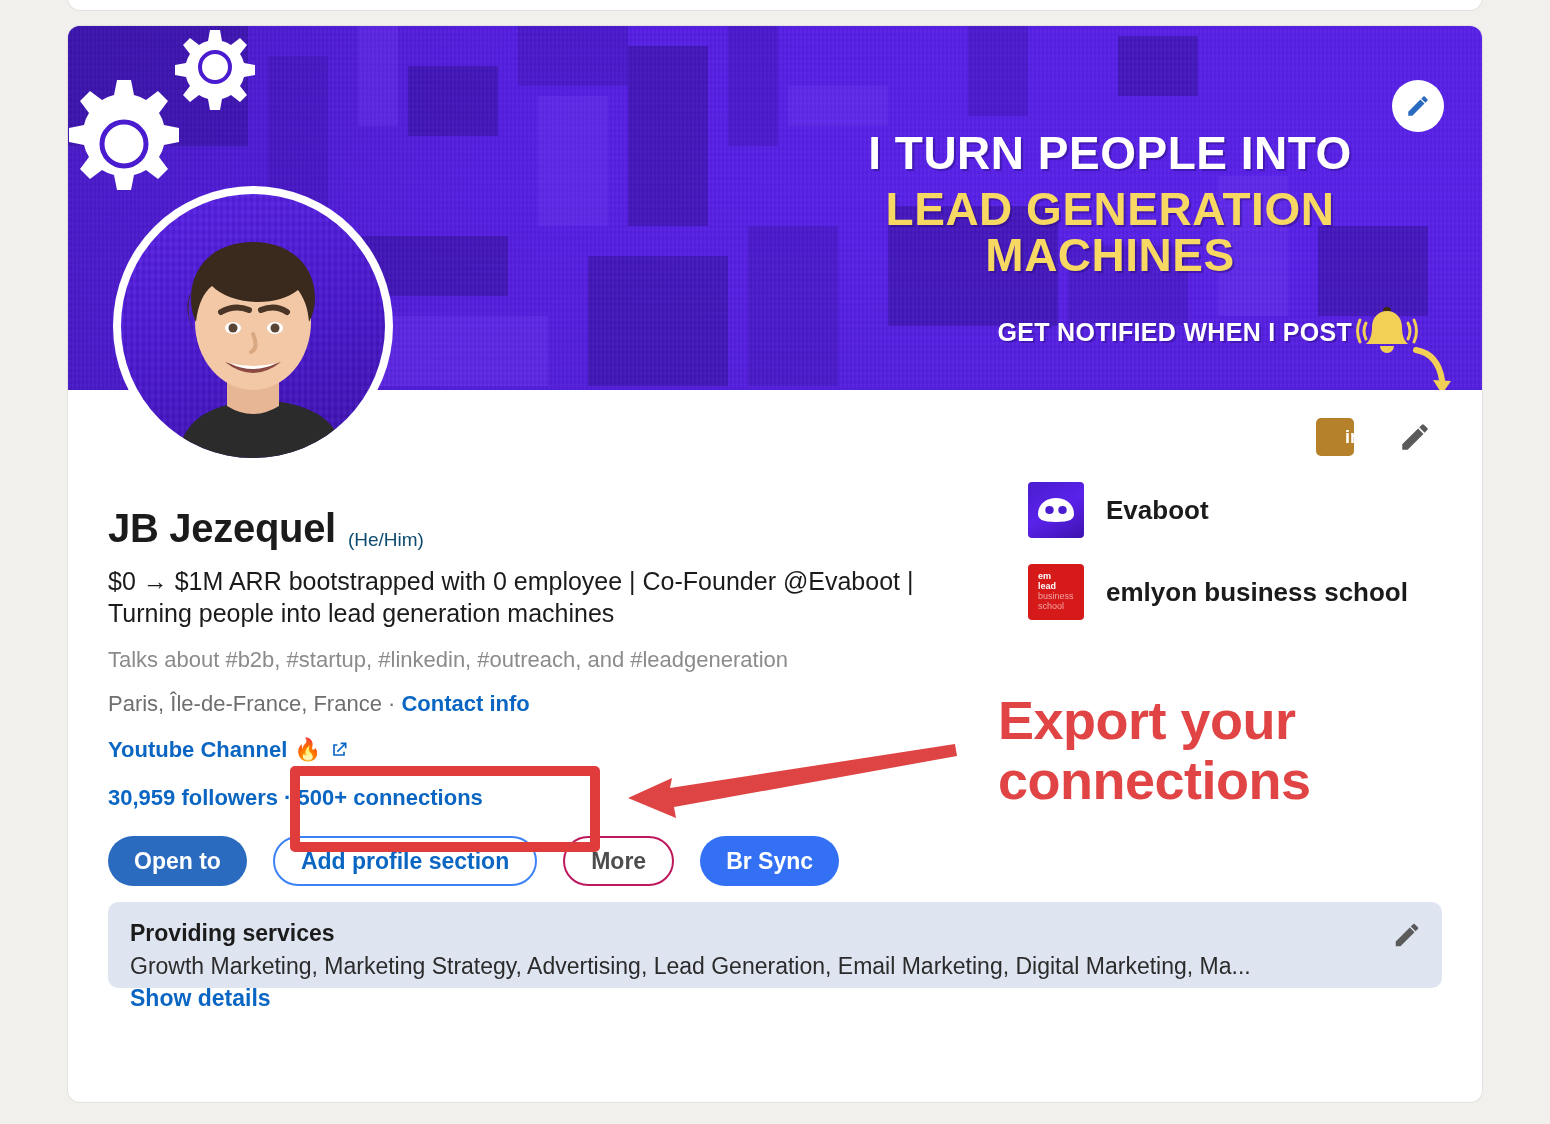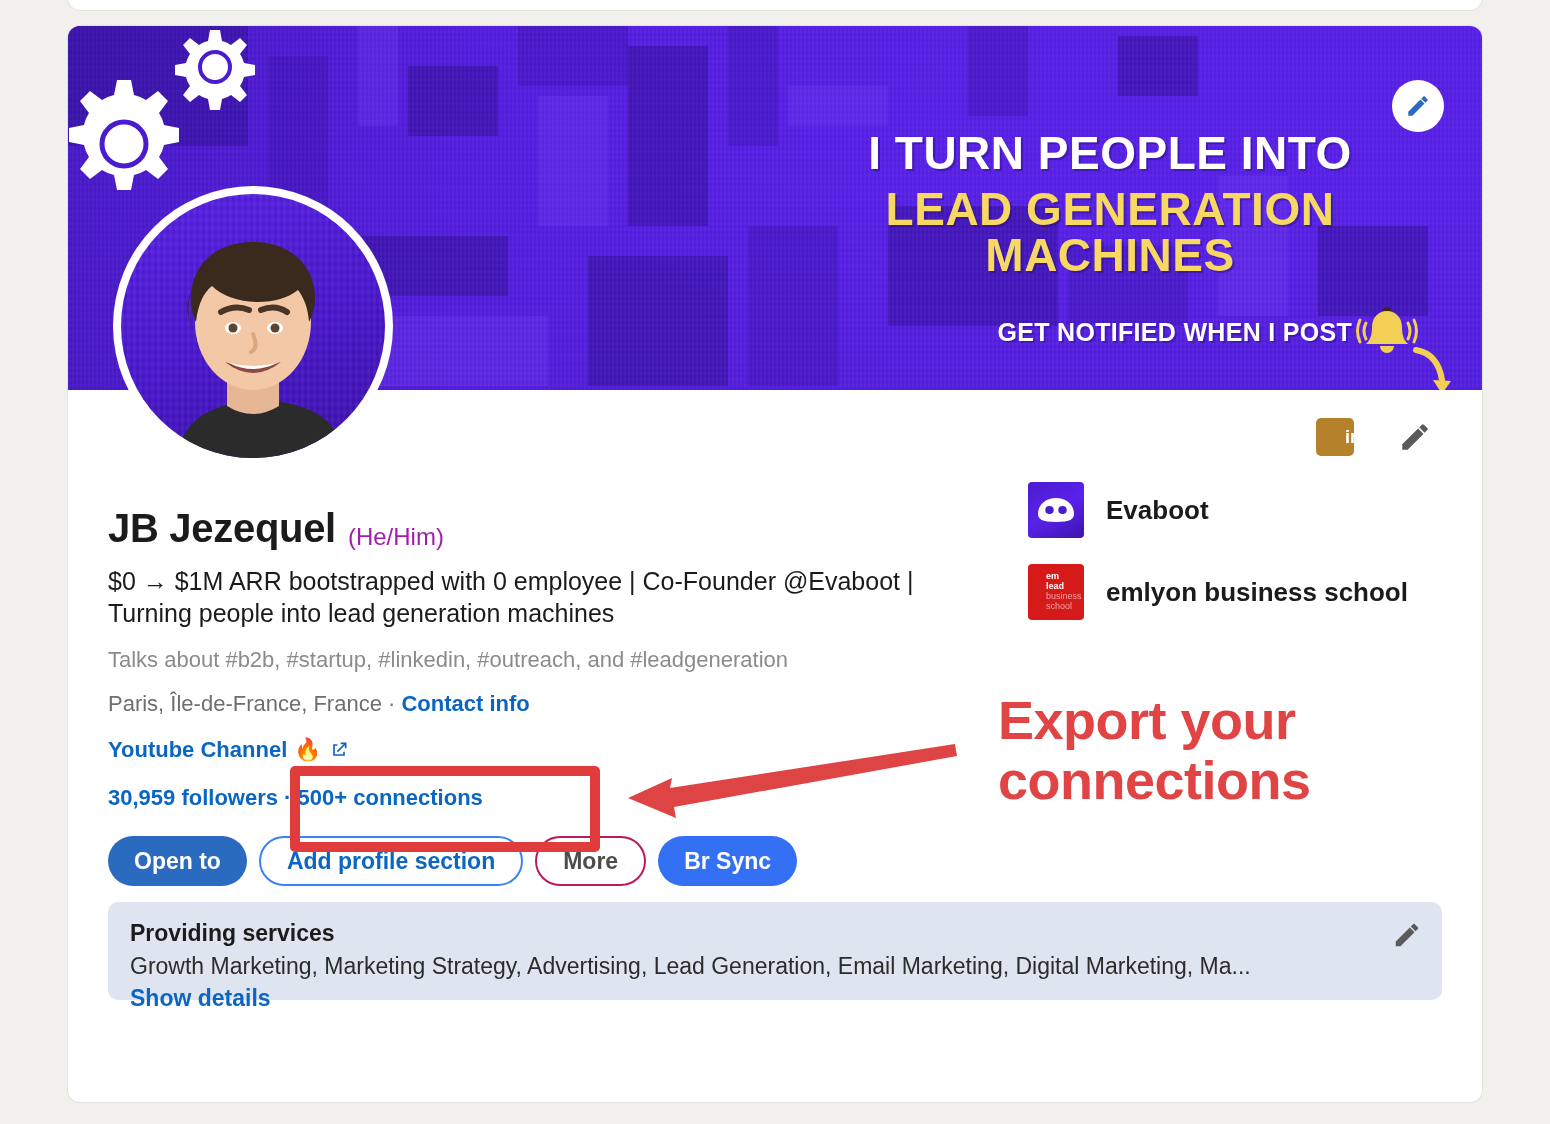--- a/index.html
+++ b/index.html
@@ -92,52 +92,52 @@
     background-image:
       repeating-linear-gradient(90deg, rgba(255,255,255,0.05) 0 3px, rgba(0,0,0,0.07) 3px 6px),
       repeating-linear-gradient(0deg, rgba(0,0,0,0.05) 0 4px, rgba(255,255,255,0.03) 4px 8px);
     opacity: .6;
   }
 
   
   .ident { position: absolute; left: 40px; top: 480px; width: 900px; }
   .name-row { display: flex; align-items: flex-end; gap: 12px; }
   .name { font-size: 40px; font-weight: 700; color: #1b1b1b; letter-spacing: -.3px; }
-  .pronoun { font-size: 24px; color: #a21caf; }
+  .pronoun { font-size: 19px; color: #0c4a6e; }
   .headline {
     margin-top: 14px; font-size: 25px; color: #1b1b1b;
     line-height: 1.28; max-width: 810px;
   }
   .talks { margin-top: 18px; font-size: 22px; color: #8b8b8b; }
   .location { margin-top: 18px; font-size: 22px; color: #6e6e6e; }
   .link { color: #0a66c2; font-weight: 700; text-decoration: none; cursor: pointer; }
   .website-row { margin-top: 20px; font-size: 22px; display: flex; align-items: center; gap: 7px; }
   .counts { margin-top: 22px; font-size: 22px; font-weight: 700; }
   .counts .sep { color: #0a66c2; font-weight: 700; }
 
   
   .actions {
     position: absolute; left: 40px; top: 810px;
-    display: flex; align-items: center; gap: 12px;
+    display: flex; align-items: center; gap: 26px;
   }
   .btn {
     height: 50px; border-radius: 26px; font-size: 23px; font-weight: 700;
     display: inline-flex; align-items: center; justify-content: center;
     cursor: pointer; white-space: nowrap; padding: 0 26px; border: none;
     font-family: "Liberation Sans", sans-serif;
   }
   .btn-primary { background: #2b6bbf; color: #ffffff; }
   .btn-outline-blue { background: #ffffff; color: #0a66c2; border: 2px solid #3b82f6; }
   .btn-outline-grey { background: #ffffff; color: #4d4d4d; border: 2px solid #be185d; }
   .btn-sync { background: #3370f4; color: #ffffff; gap: 10px; }
 
   
   .services {
     position: absolute; left: 40px; top: 876px;
-    width: 1334px; height: 98px;
+    width: 1334px; height: 86px;
     background: #dfe5f0; border-radius: 10px;
     padding: 18px 22px;
   }
   .svc-title { font-size: 23px; font-weight: 700; color: #1b1b1b; }
   .svc-list { margin-top: 6px; font-size: 23px; color: #2b2b2b; white-space: nowrap; overflow: hidden; }
   .svc-details { margin-top: 5px; font-size: 23px; font-weight: 700; color: #0a66c2; cursor: pointer; }
   .svc-edit { position: absolute; right: 20px; top: 18px; width: 30px; height: 30px; cursor: pointer; }
 
   
   .right-col { position: absolute; right: 24px; top: 392px; width: 430px; }
@@ -153,21 +153,21 @@
   .org-logo { width: 56px; height: 56px; flex: 0 0 56px; border-radius: 4px; overflow: hidden; }
   .org-name { font-size: 26px; font-weight: 700; color: #1b1b1b; }
   .evaboot-logo {
     width: 100%; height: 100%;
     background: linear-gradient(150deg, #4a1ccf 0%, #5a22ea 50%, #3d12ae 100%);
     display: flex; align-items: center; justify-content: center;
   }
   .emlyon-logo {
     width: 100%; height: 100%; background: #d61a1a;
     display: flex; flex-direction: column; justify-content: center;
-    padding-left: 18px;
+    padding-left: 10px;
   }
   .emlyon-logo span { font-size: 9px; line-height: 1.1; font-weight: 700; color: #fff; }
   .emlyon-logo span.dim { color: #f0a3a3; font-weight: 400; }
 
   
   .anno-box {
     position: absolute; left: 290px; top: 766px;
     width: 310px; height: 86px;
     border: 10px solid #e03c3c; border-radius: 5px;
     pointer-events: none; z-index: 30;

